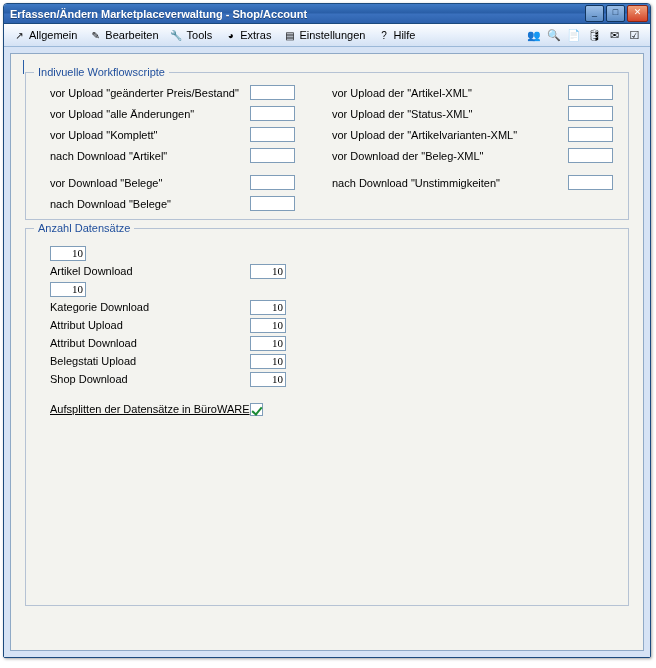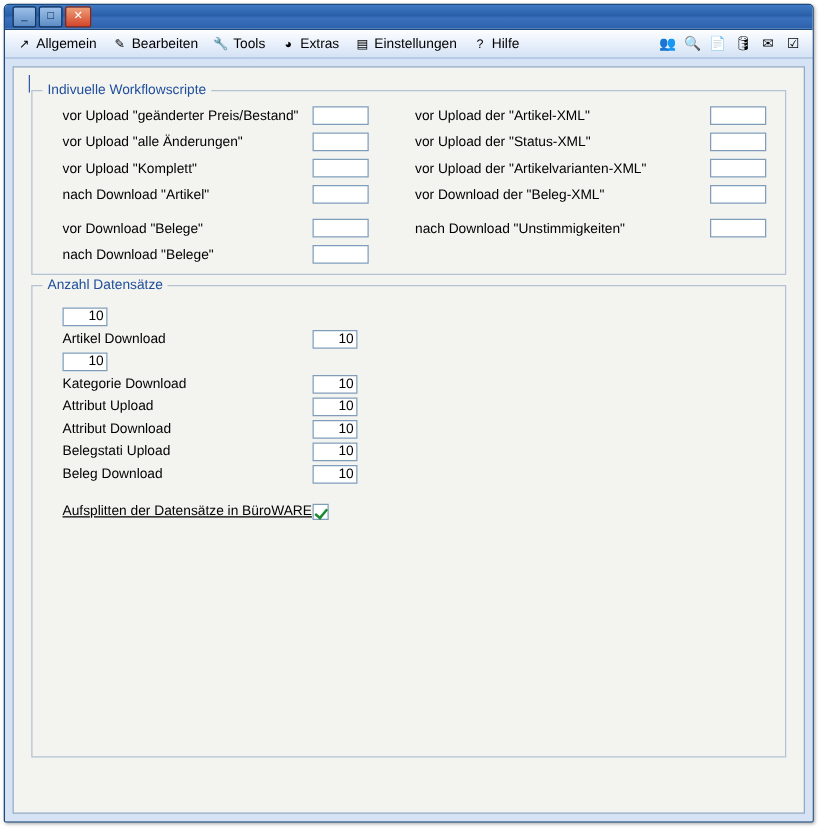--- a/index.html
+++ b/index.html
@@ -162,21 +162,21 @@
     font-size: 11px;
     color: #000;
     white-space: nowrap;
   }
   .txt {
     border: 1px solid #7f9db9;
     background: #ffffff;
     height: 15px;
     box-sizing: border-box;
     font-size: 11px;
-    font-family: Liberation Sans, sans-serif;
+    font-family: Liberation Serif, serif;
     padding: 0 2px;
   }
   .txt.wide { width: 45px; }
   .txt.num { width: 36px; text-align: right; }
 
   
   .wf-grid {
     display: grid;
     grid-template-columns: 200px 52px 1fr 52px;
     row-gap: 6px;
@@ -228,20 +228,21 @@
   }
 
   .counts-spacer { height: 180px; }
 </style>
 </head>
 <body>
 
 <div class="window">
 
   <div class="titlebar">
+    <div class="title-text">Erfassen/Ändern Marketplaceverwaltung - Shop/Account</div>
     <div class="title-buttons">
       <div class="tbtn">_</div>
       <div class="tbtn">□</div>
       <div class="tbtn close">✕</div>
     </div>
   </div>
 
   <div class="toolbar">
     <div class="menu-item">
       <span class="glyph">↗</span>
@@ -348,21 +349,21 @@
           </div>
           <div class="crow">
             <div class="lbl">Attribut Download</div>
             <input class="txt num" value="10" style="">
           </div>
           <div class="crow">
             <div class="lbl">Belegstati Upload</div>
             <input class="txt num" value="10" style="">
           </div>
           <div class="crow">
-            <div class="lbl">Beleg Download</div>
+            <div class="lbl">Shop Download</div>
             <input class="txt num" value="10" style="">
           </div>
 
           <div class="checkrow">
             <div class="lbl">Aufsplitten der Datensätze in BüroWARE</div>
             <div class="chk checked"></div>
           </div>
 
           <div class="counts-spacer"></div>
         </div>

